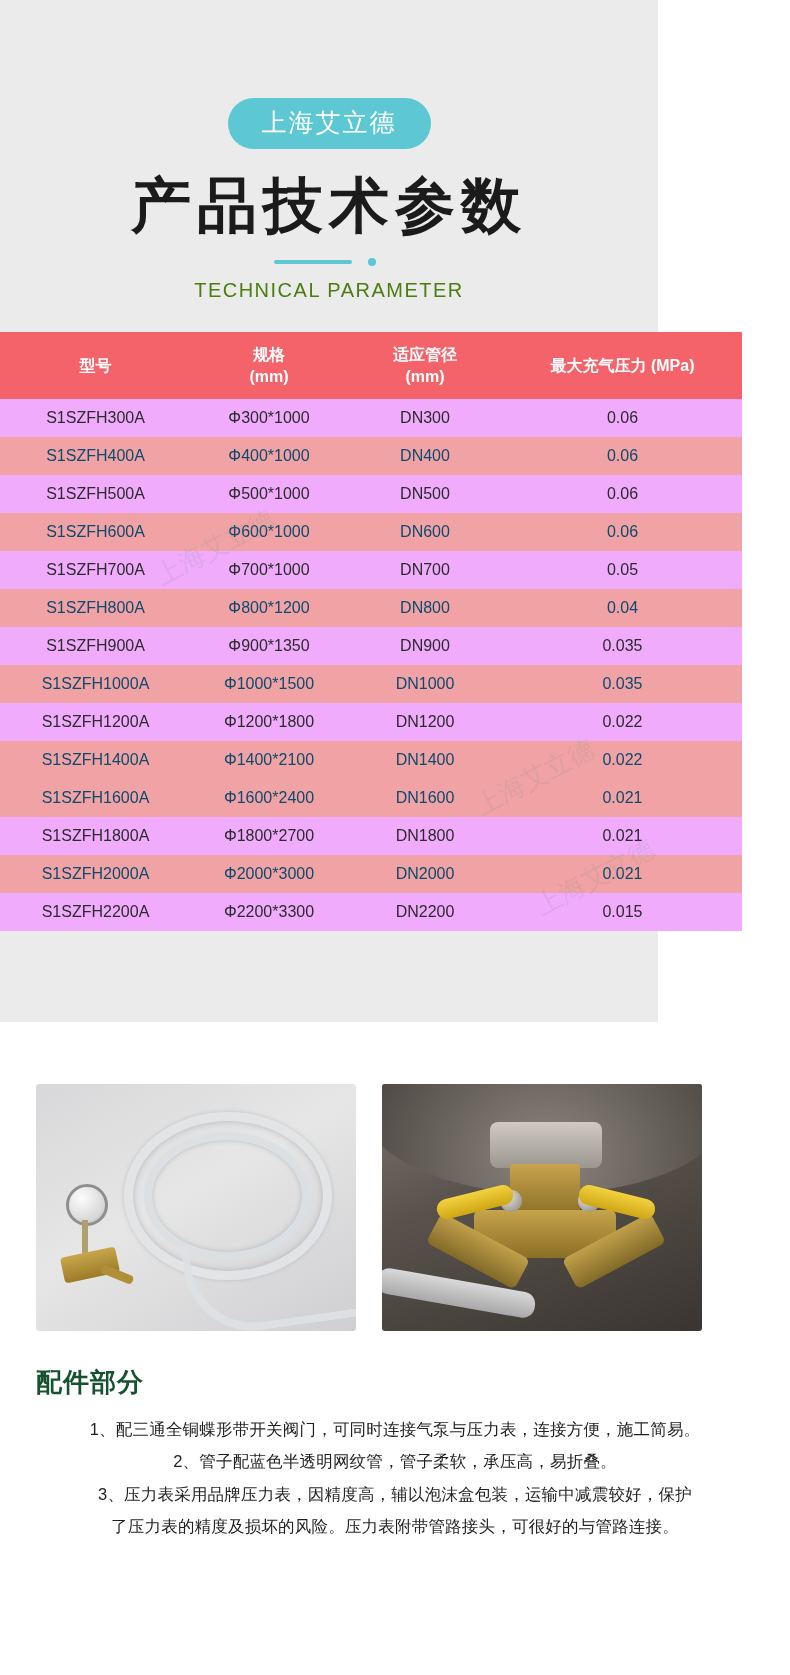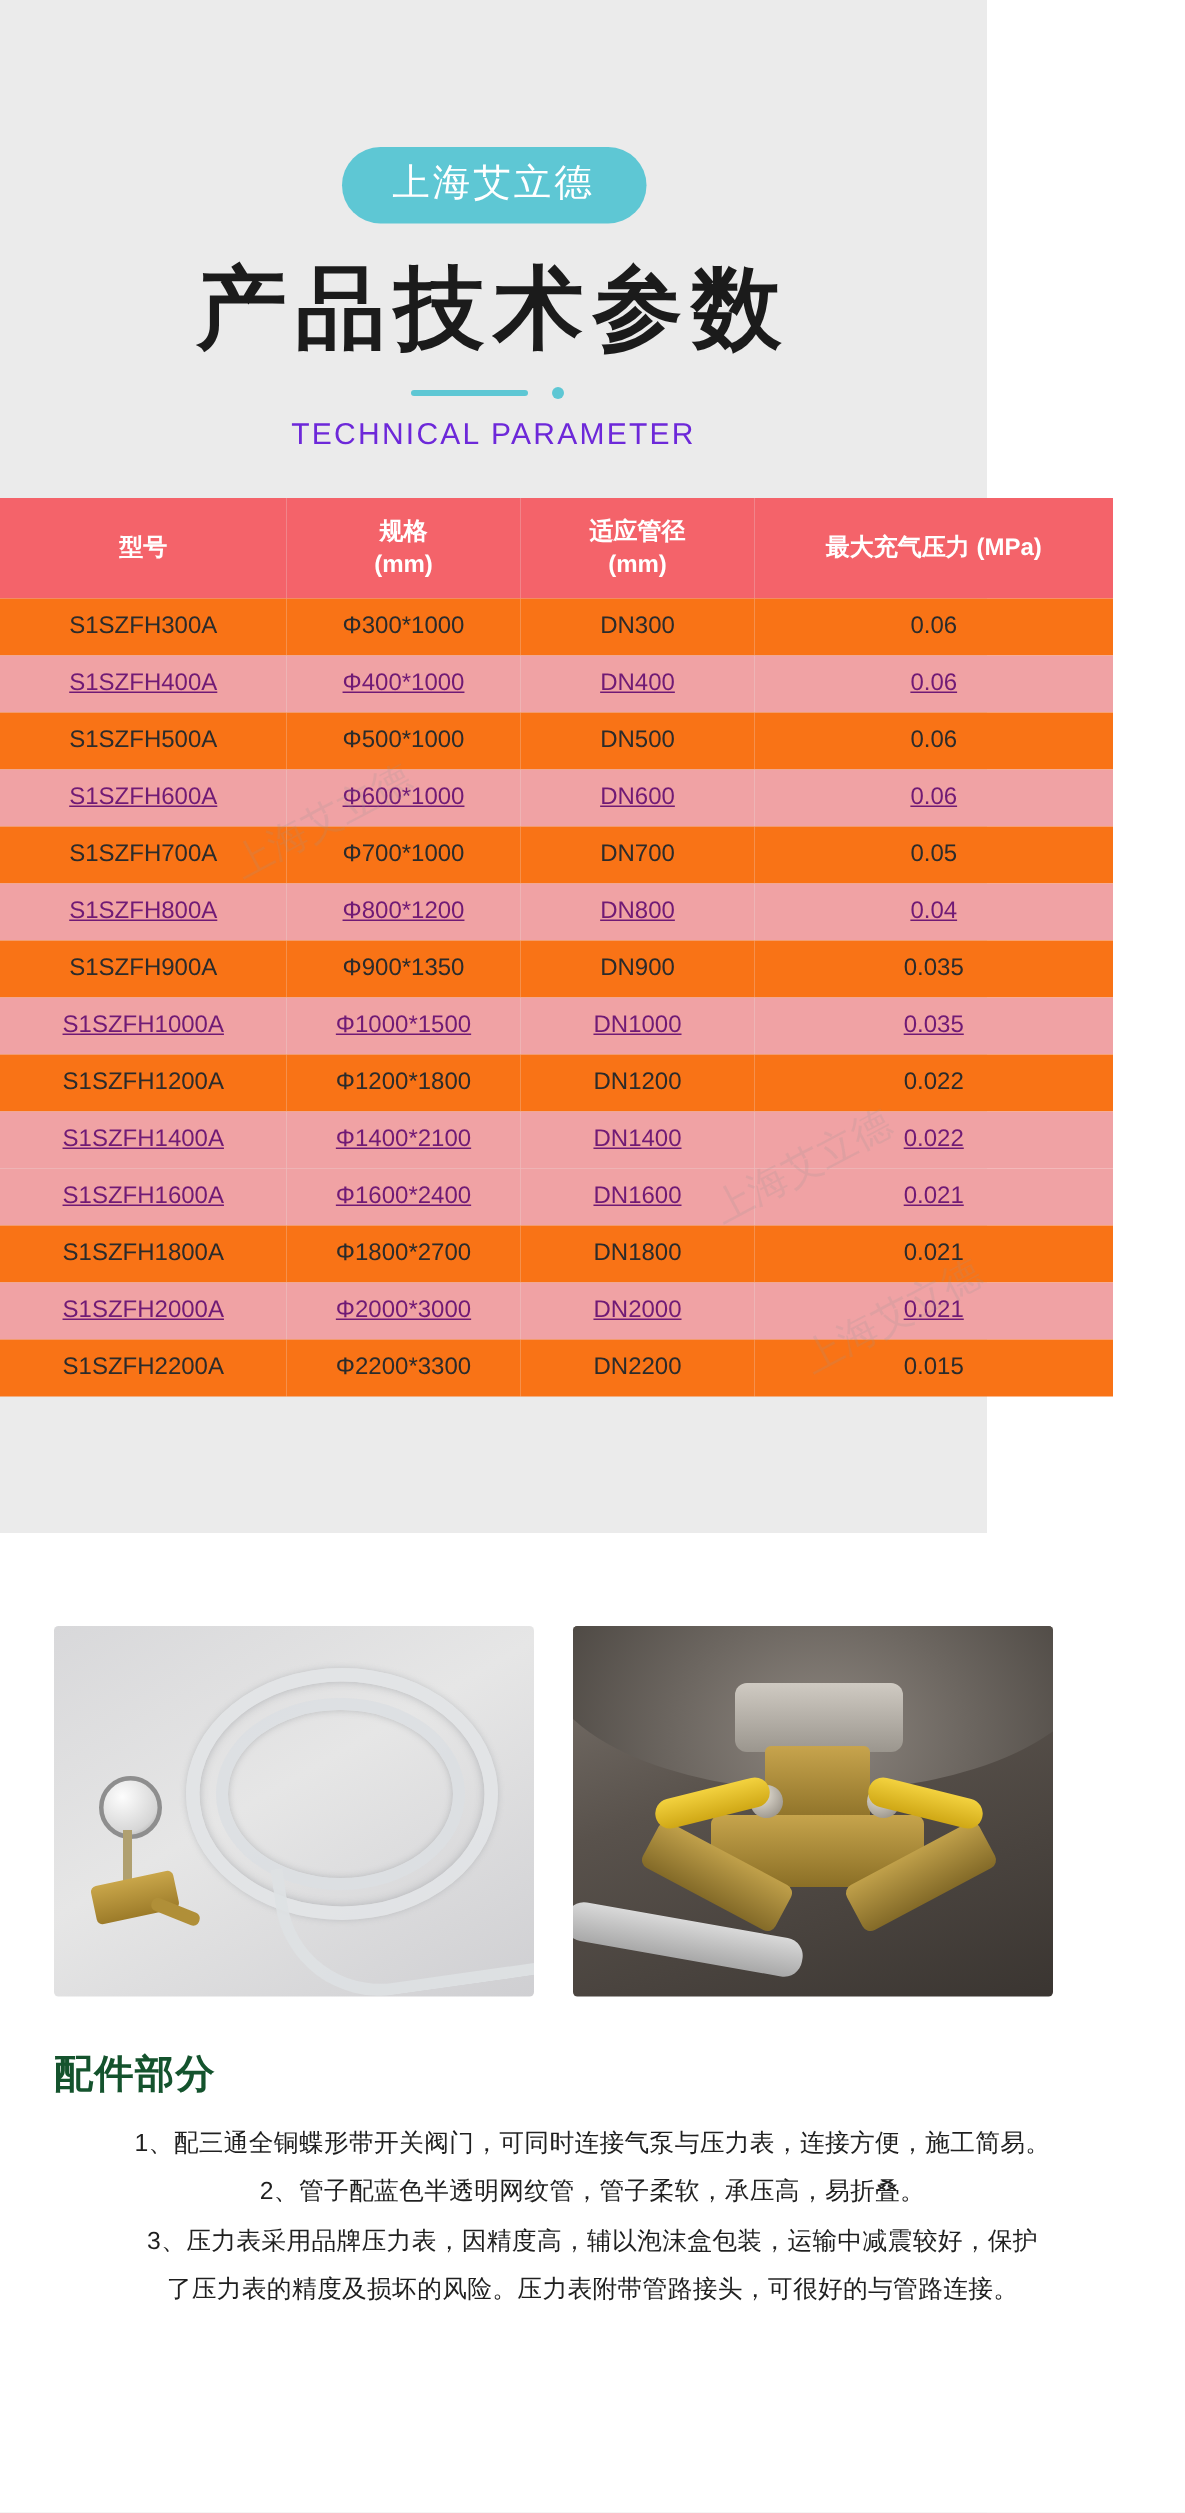--- a/index.html
+++ b/index.html
@@ -64,21 +64,21 @@
     top: 1px;
     right: 8px;
     width: 8px;
     height: 8px;
     border-radius: 50%;
     background: #5ec7d4;
   }
   .subtitle {
     margin-top: 12px;
     font-size: 20px;
-    color: #6d28d9;
+    color: #4d7c0f;
     letter-spacing: 1.5px;
   }
 
   
   .table-wrap {
     margin: 30px auto 0 auto;
     width: 710px;
   }
   table.spec {
     border-collapse: collapse;
@@ -96,26 +96,25 @@
     border: none;
   }
   table.spec td {
     font-size: 16px;
     color: #2b2b2b;
     text-align: center;
     padding: 10px 4px;
     border: none;
   }
   table.spec tr.odd td {
-    background: #f97316;
+    background: #f0abfc;
   }
   table.spec tr.even td {
     background: #f0a2a4;
-    color: #701a75;
-    text-decoration: underline;
+    color: #0c4a6e;
   }
   .col1 { width: 183px; }
   .col2 { width: 148px; }
   .col3 { width: 148px; }
   .col4 { width: 231px; }
 
   
   .photo-section {
     position: absolute;
     top: 1022px;

